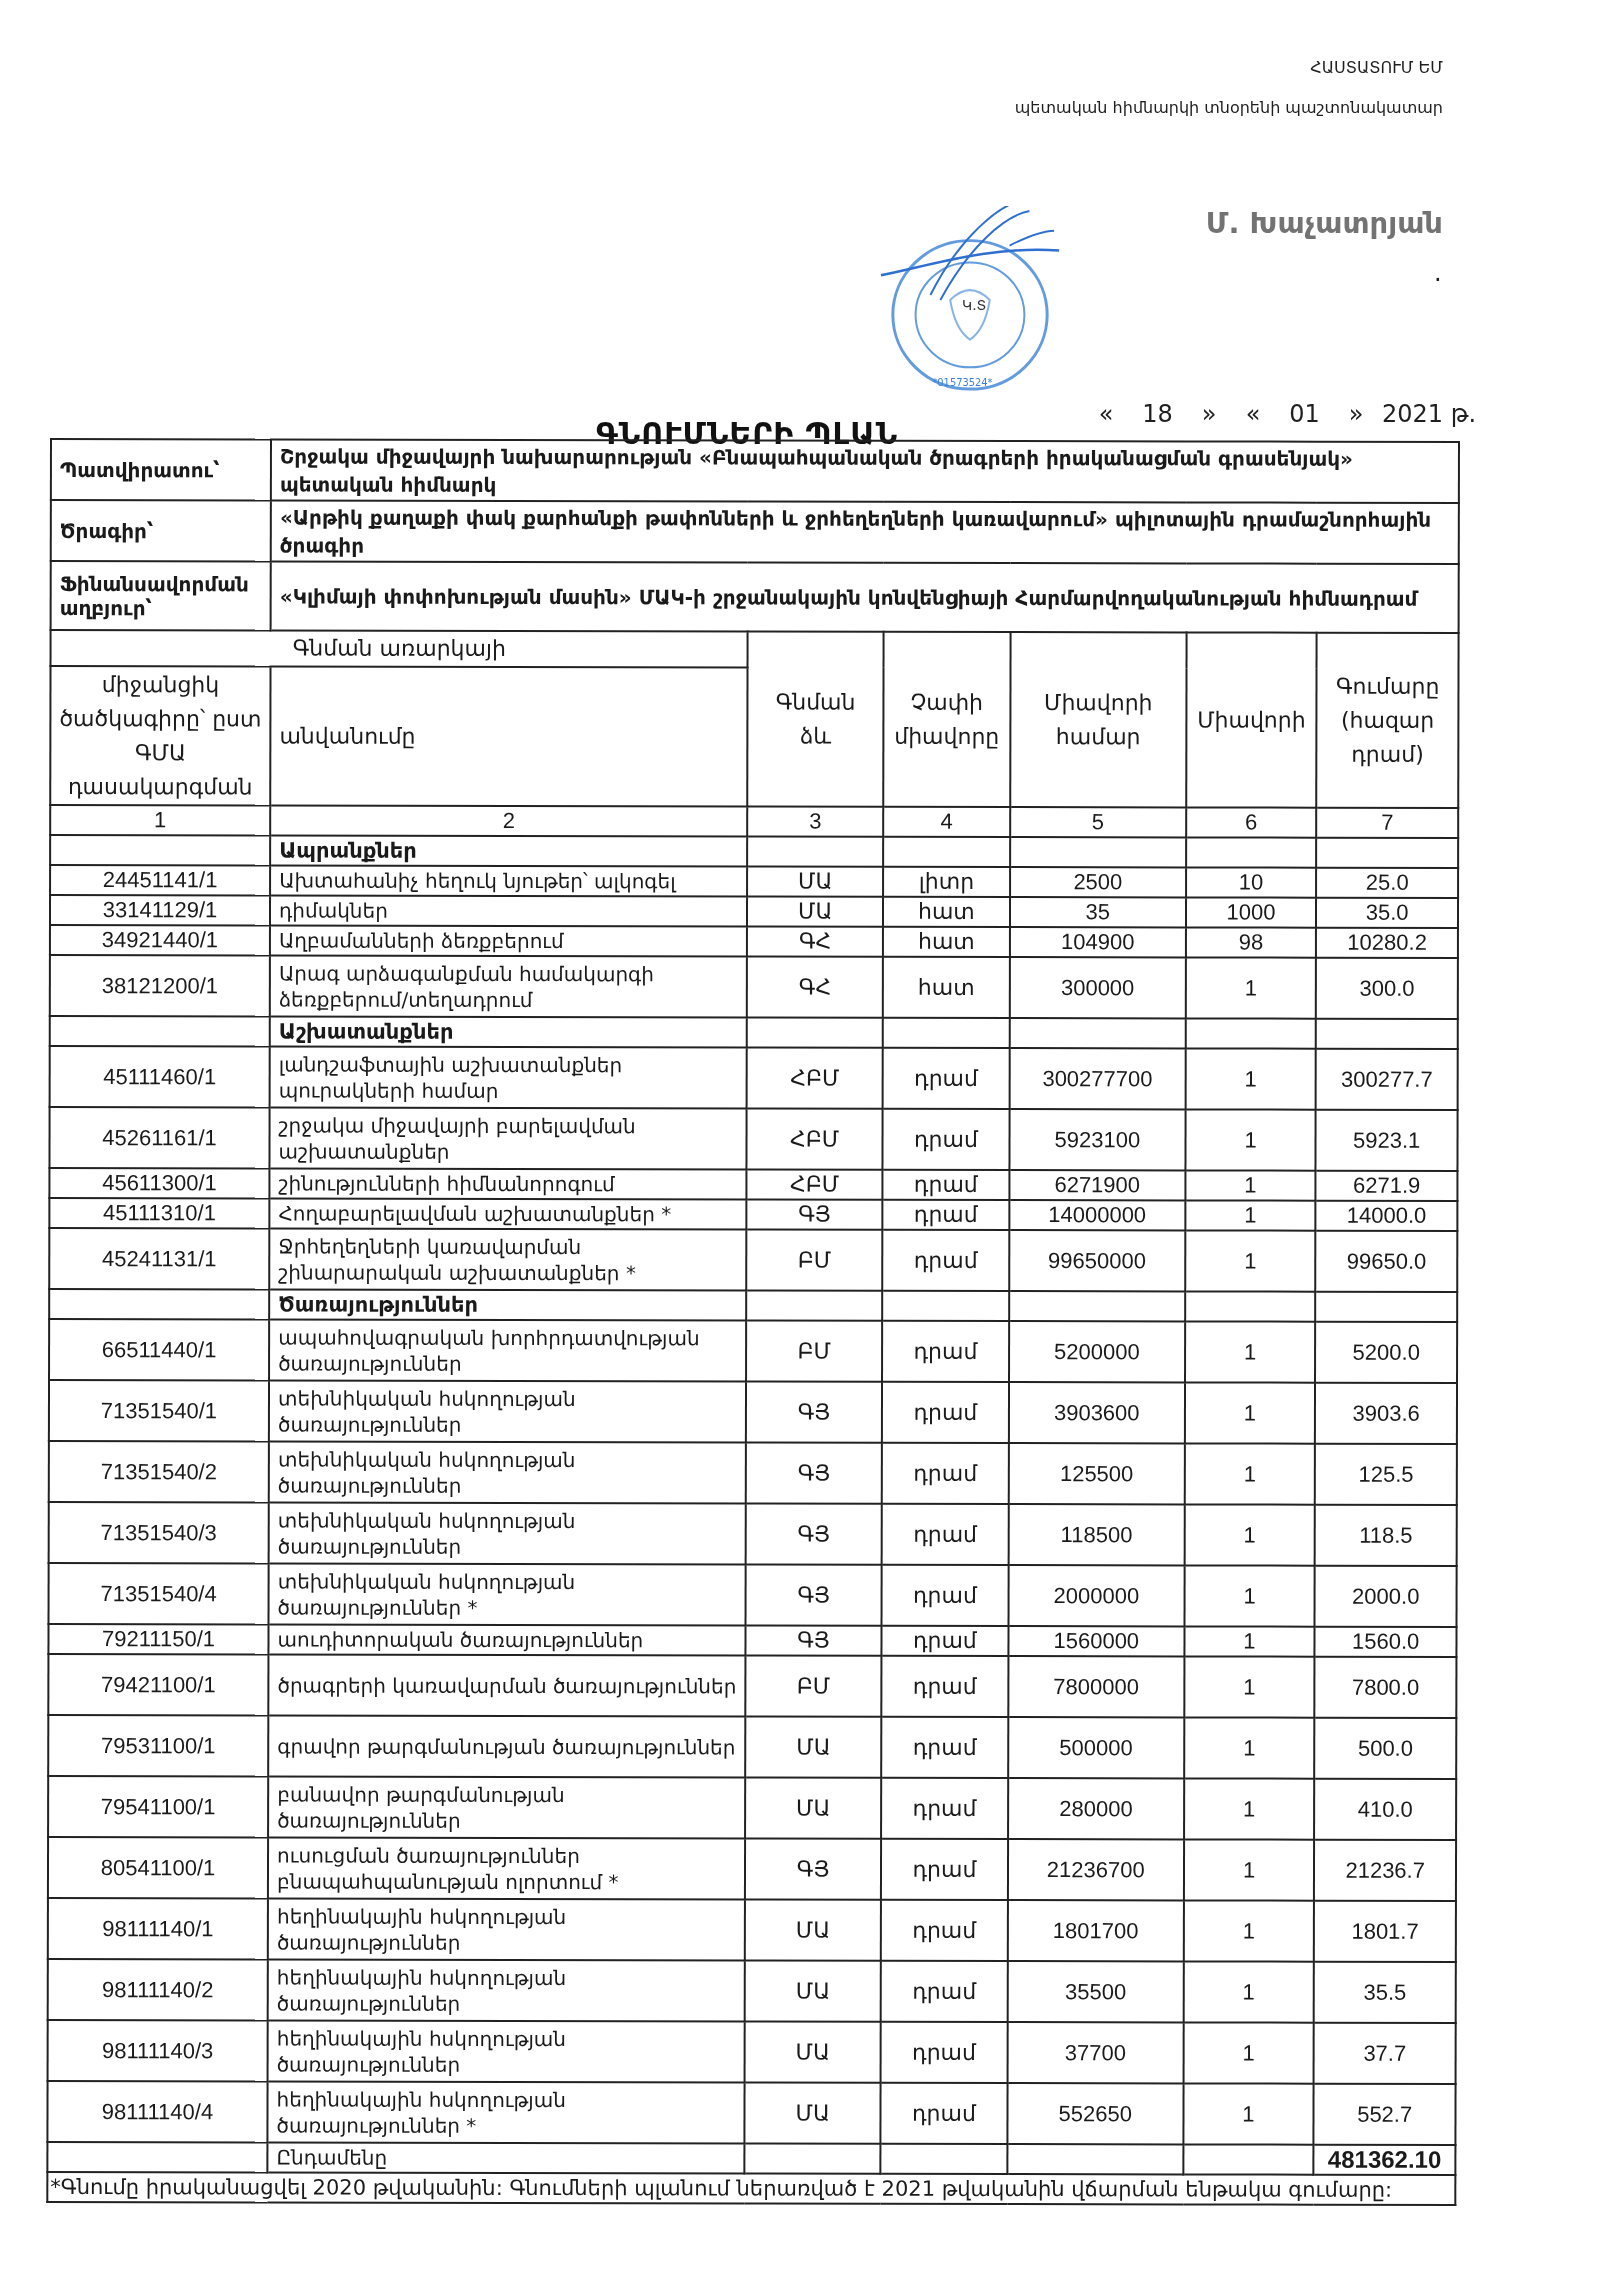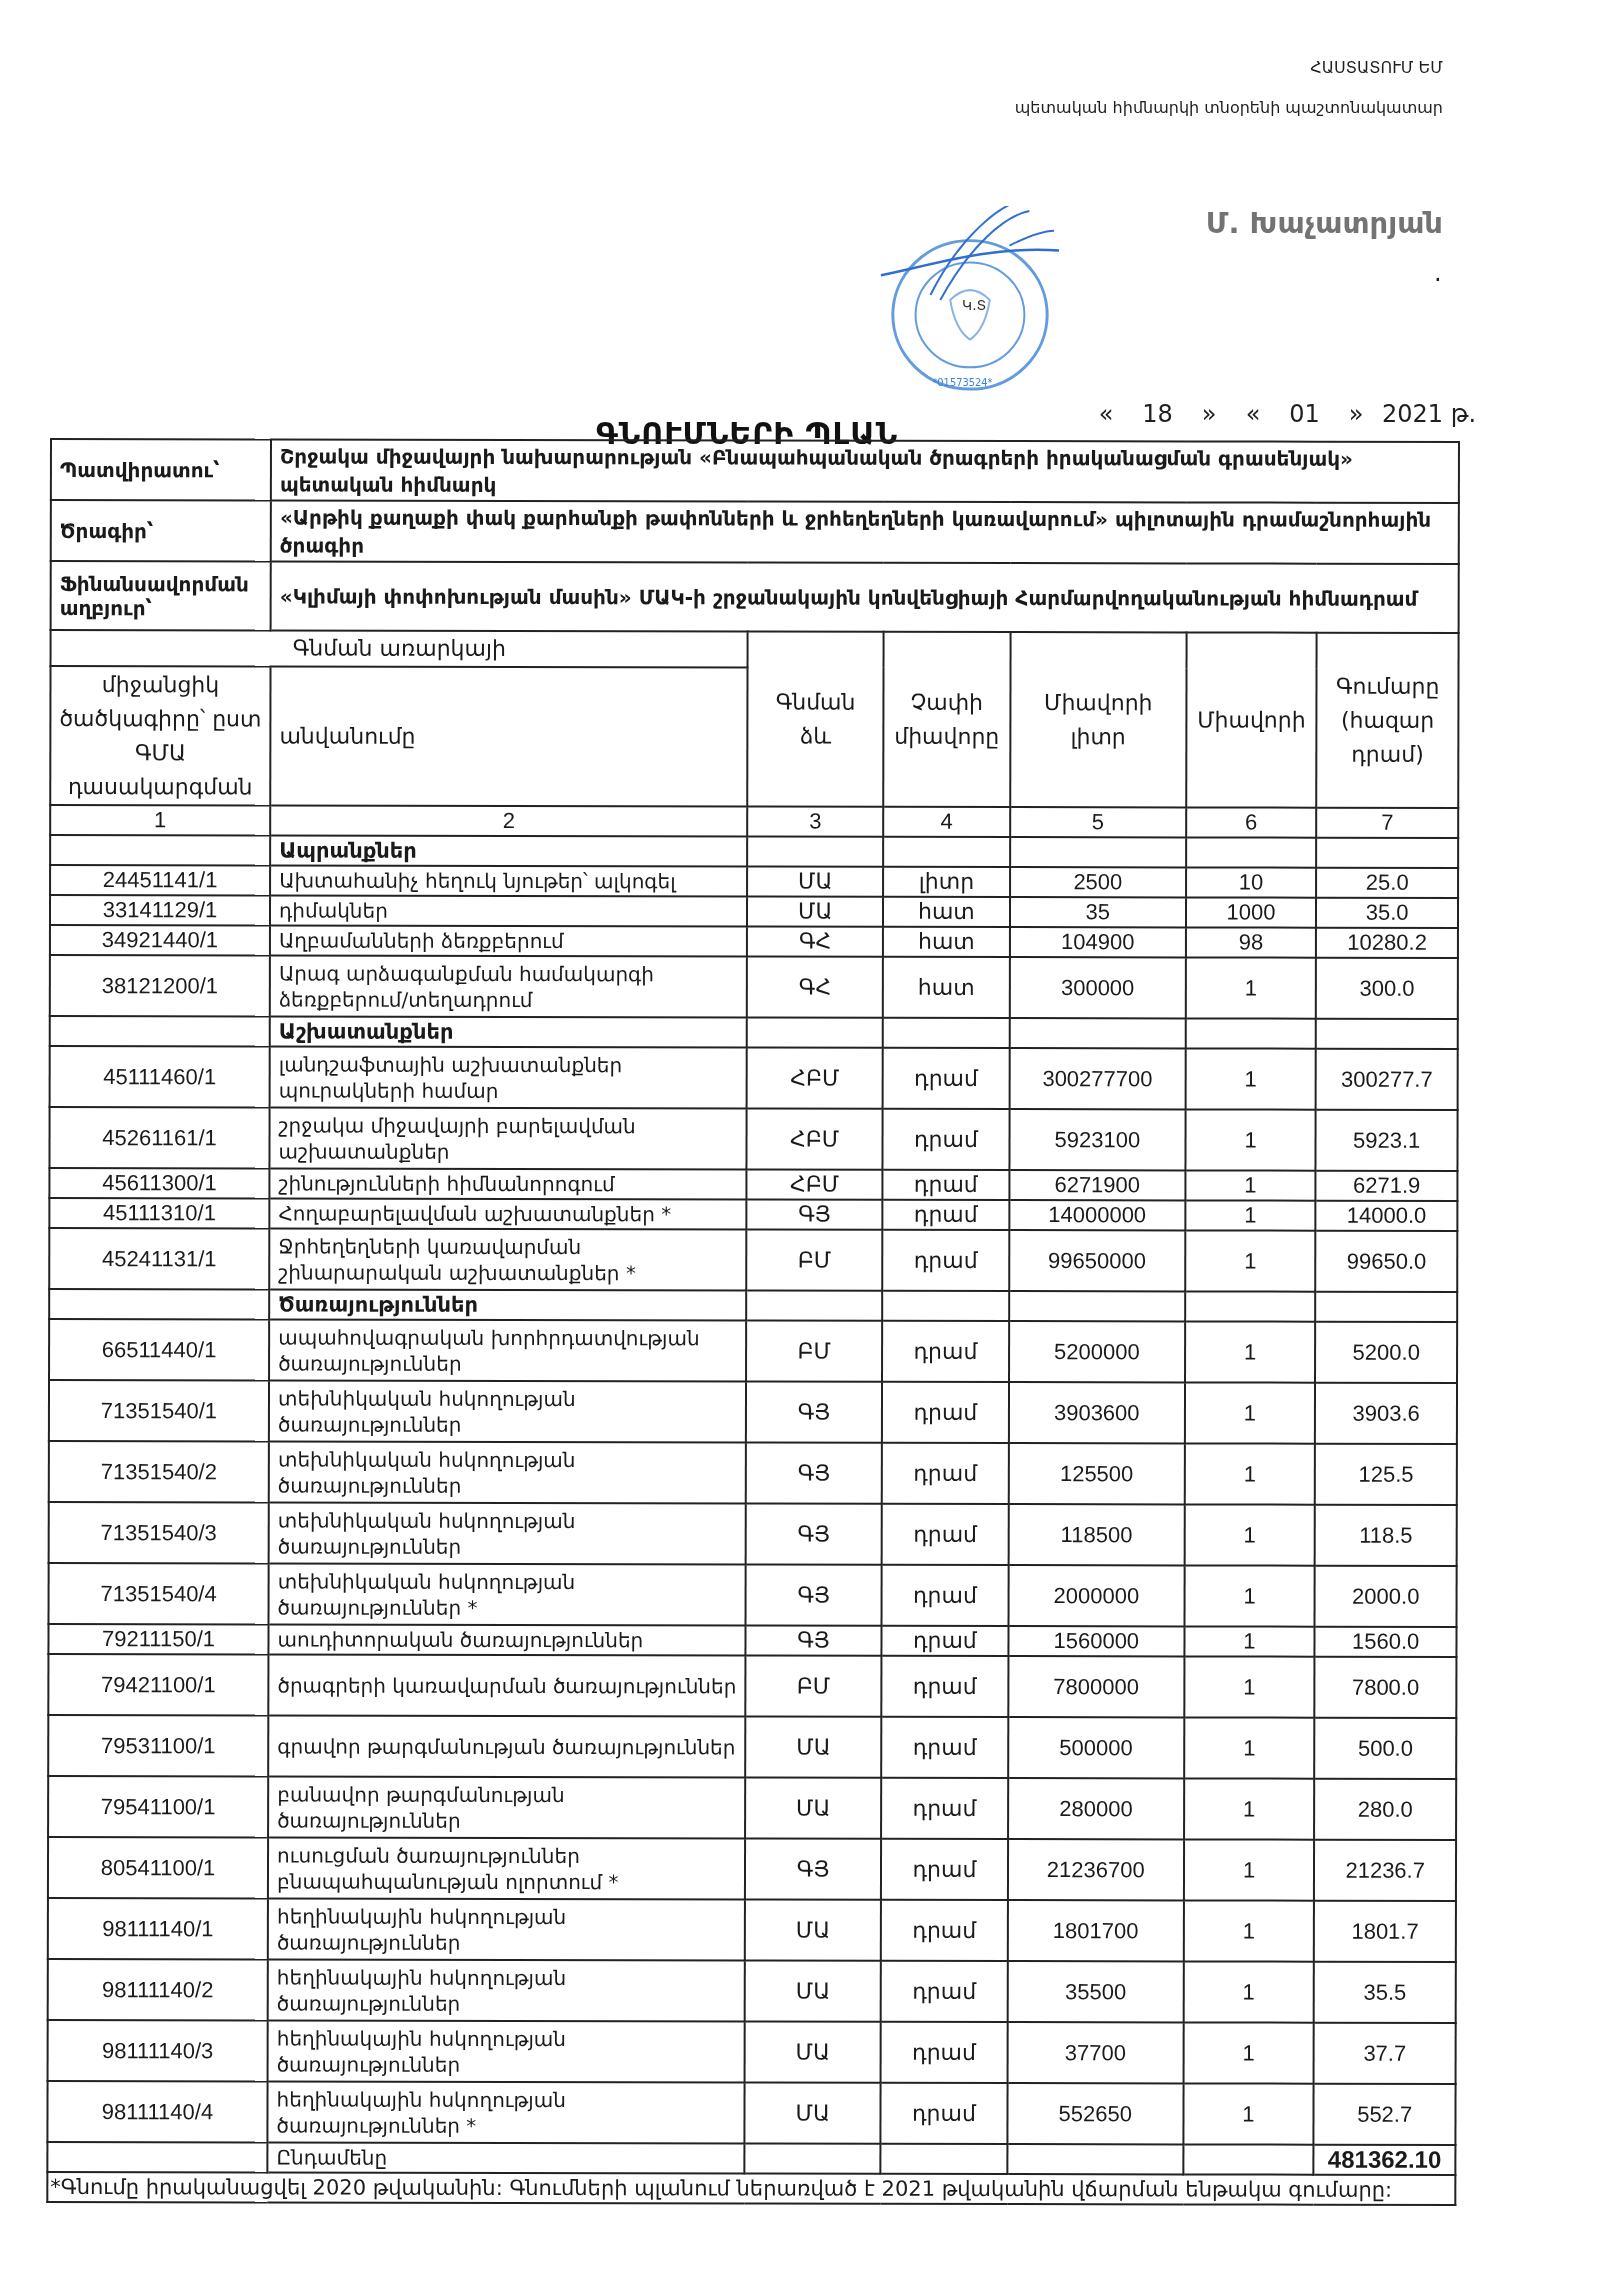--- a/index.html
+++ b/index.html
@@ -107,21 +107,21 @@
       <td class="meta-value" colspan="6">«Արթիկ քաղաքի փակ քարհանքի թափոնների և ջրհեղեղների կառավարում» պիլոտային դրամաշնորհային ծրագիր</td>
     </tr>
     <tr style="height:69px">
       <td class="meta-label">Ֆինանսավորման աղբյուր՝</td>
       <td class="meta-value" colspan="6">«Կլիմայի փոփոխության մասին» ՄԱԿ-ի շրջանակային կոնվենցիայի Հարմարվողականության հիմնադրամ</td>
     </tr>
     <tr style="height:32px">
       <td class="hdr" colspan="2">Գնման առարկայի</td>
       <td class="hdr" rowspan="2">Գնման ձև</td>
       <td class="hdr" rowspan="2">Չափի միավորը</td>
-      <td class="hdr" rowspan="2">Միավորի լիտր</td>
+      <td class="hdr" rowspan="2">Միավորի համար</td>
       <td class="hdr" rowspan="2">Միավորի</td>
       <td class="hdr" rowspan="2">Գումարը (հազար դրամ)</td>
     </tr>
     <tr style="height:139px">
       <td class="hdr">միջանցիկ ծածկագիրը՝ ըստ ԳՄԱ դասակարգման</td>
       <td class="hdr-left">անվանումը</td>
     </tr>
     <tr style="height:30px">
       <td class="num">1</td>
       <td class="num">2</td>
@@ -311,21 +311,21 @@
         <td class="num">1</td>
         <td class="num">500.0</td>
       </tr>
       <tr class="r2" style="height:61px">
         <td class="code">79541100/1</td>
         <td class="name">բանավոր թարգմանության ծառայություններ</td>
         <td class="num">ՄԱ</td>
         <td class="num">դրամ</td>
         <td class="num">280000</td>
         <td class="num">1</td>
-        <td class="num">280.0</td>
+        <td class="num">410.0</td>
       </tr>
       <tr class="r2" style="height:61px">
         <td class="code">80541100/1</td>
         <td class="name">ուսուցման ծառայություններ բնապահպանության ոլորտում *</td>
         <td class="num">ԳՅ</td>
         <td class="num">դրամ</td>
         <td class="num">21236700</td>
         <td class="num">1</td>
         <td class="num">21236.7</td>
       </tr>

